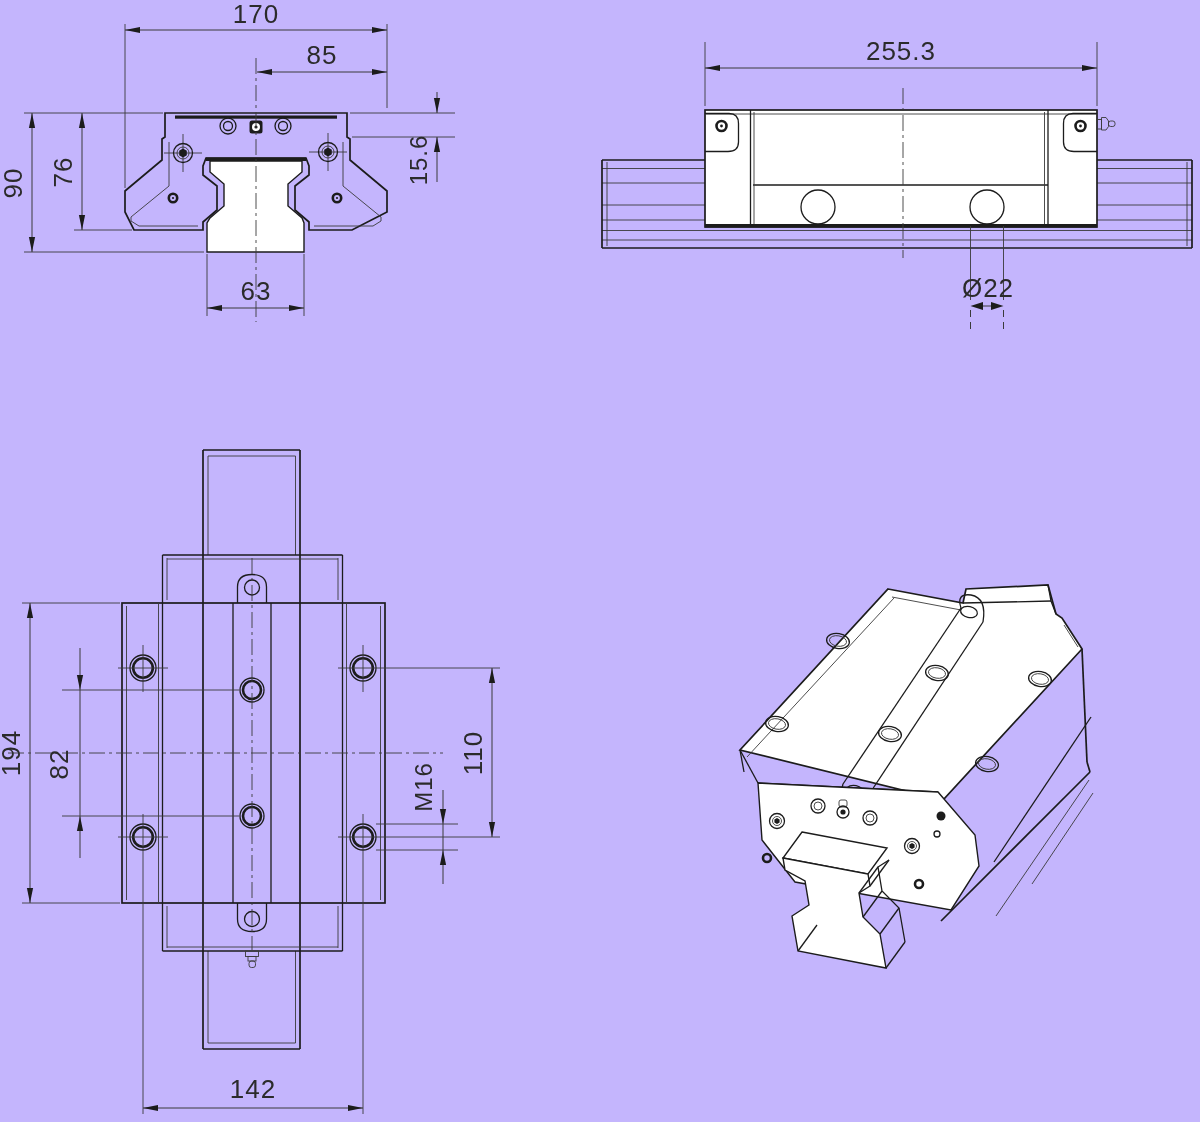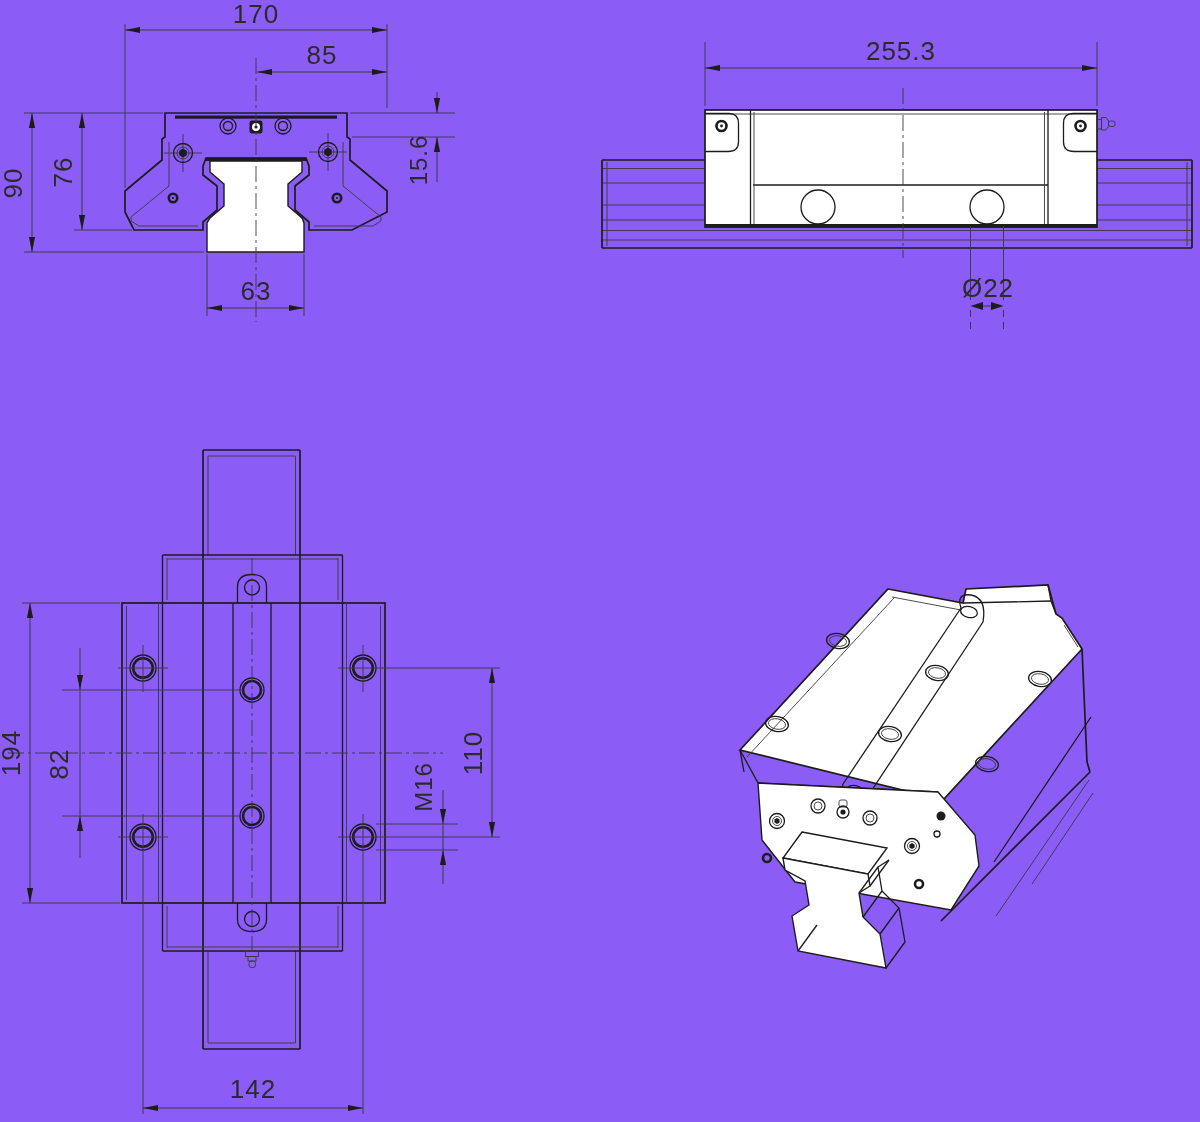--- a/index.html
+++ b/index.html
@@ -1,16 +1,16 @@
 <!DOCTYPE html>
 <html><head>
 <meta charset="utf-8">
 <style>
   html,body{margin:0;padding:0;background:#ffffff;}
-  .page{width:1200px;height:1122px;position:relative;background:#8b5cf6;overflow:hidden;}
+  .page{width:1200px;height:1122px;position:relative;background:#c4b5fd;overflow:hidden;}
   svg{display:block;}
   svg text{font-family:"Liberation Sans","DejaVu Sans",sans-serif;fill:#2b2b2b;letter-spacing:1px;}
   .t26{font-size:26px;}
   .t24{font-size:24px;}
   .ol{stroke:#1c1c1c;stroke-width:1.7;fill:none;stroke-linejoin:miter;}
   .olf{stroke:#1c1c1c;stroke-width:1.7;fill:#ffffff;stroke-linejoin:miter;}
   .md{stroke:#1c1c1c;stroke-width:1.3;fill:none;}
   .mdf{stroke:#1c1c1c;stroke-width:1.4;fill:#ffffff;}
   .tn{stroke:#3a3a3a;stroke-width:0.9;fill:none;}
   .dim{stroke:#3a3a3a;stroke-width:1;fill:none;}

